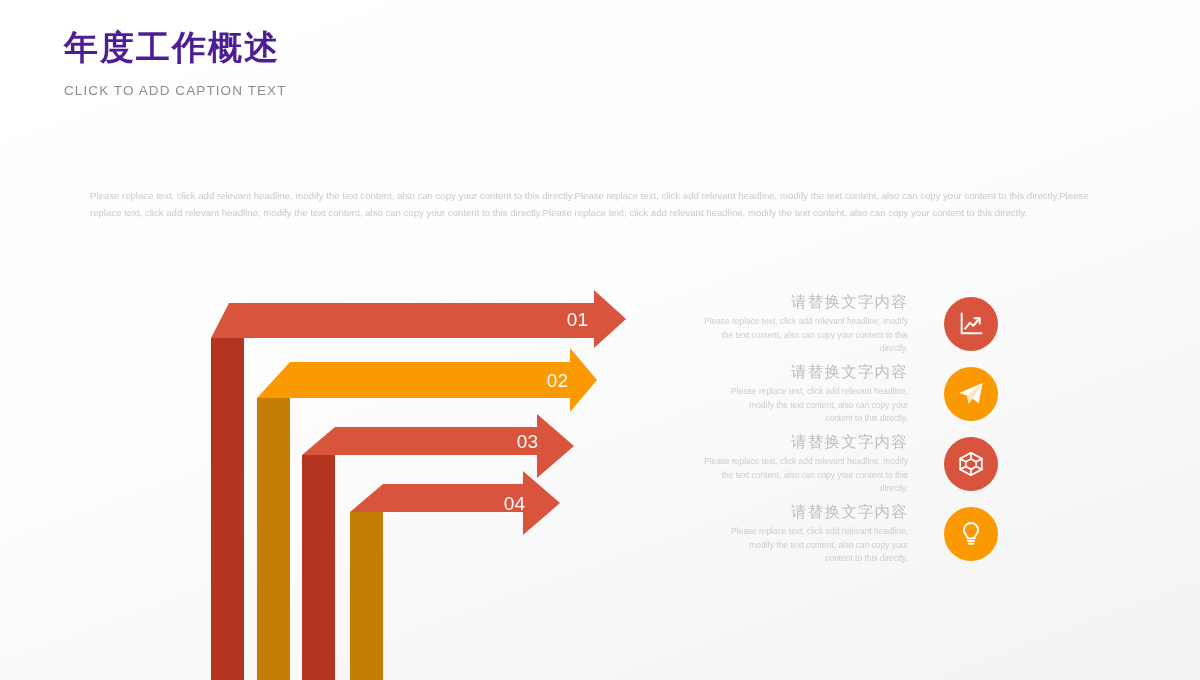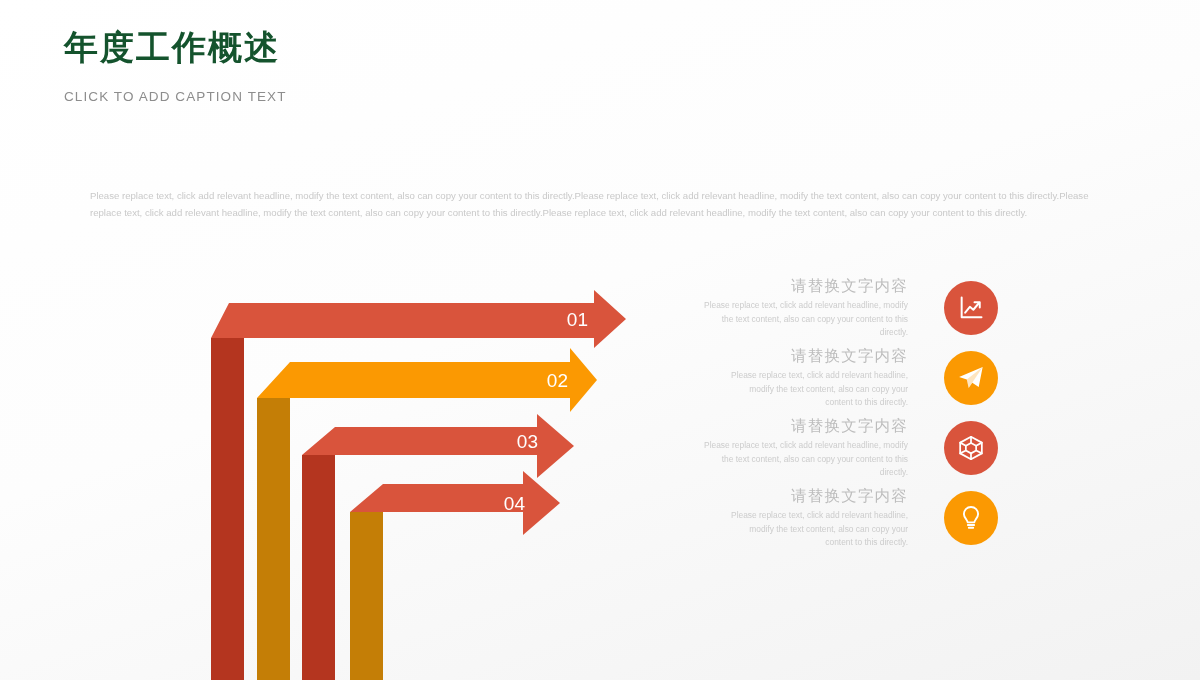--- a/index.html
+++ b/index.html
@@ -8,42 +8,42 @@
     font-family:"Liberation Sans","DejaVu Sans",sans-serif;
   }
   body {
     background:linear-gradient(160deg,#ffffff 0%,#fdfdfd 45%,#f2f2f2 100%);
     position:relative;
   }
 
   
   .header { position:absolute; left:64px; top:28px; }
   .page-title {
-    font-size:34px; font-weight:bold; color:#14532d;
+    font-size:34px; font-weight:bold; color:#4c1d95;
     letter-spacing:2px; line-height:1.15;
     font-family:"DejaVu Sans","Liberation Sans",sans-serif;
   }
   .page-subtitle {
     font-size:13.5px; color:#8d8d8d; letter-spacing:1.1px;
-    margin-top:22px;
+    margin-top:16px;
   }
 
   
   .intro {
     position:absolute; left:90px; top:188px; width:1000px;
     font-size:9.6px; line-height:1.75; color:#c9c9c9;
     text-align:left;
   }
 
   
   .stage { position:absolute; left:0; top:0; width:1200px; height:578px; }
   .stage svg { display:block; }
 
   
-  .rows { position:absolute; left:650px; top:276px; width:320px; }
+  .rows { position:absolute; left:650px; top:292px; width:320px; }
   .row { position:relative; height:70px; }
   .row-text { text-align:right; padding-right:62px; }
   .row-title {
     font-size:15.5px; color:#bdbdbd; letter-spacing:1.2px;
     font-family:"DejaVu Sans","Liberation Sans",sans-serif;
     line-height:1.3;
   }
   .row-desc {
     font-size:8.4px; color:#cccccc; line-height:1.62;
     margin-top:3px; margin-left:auto;

